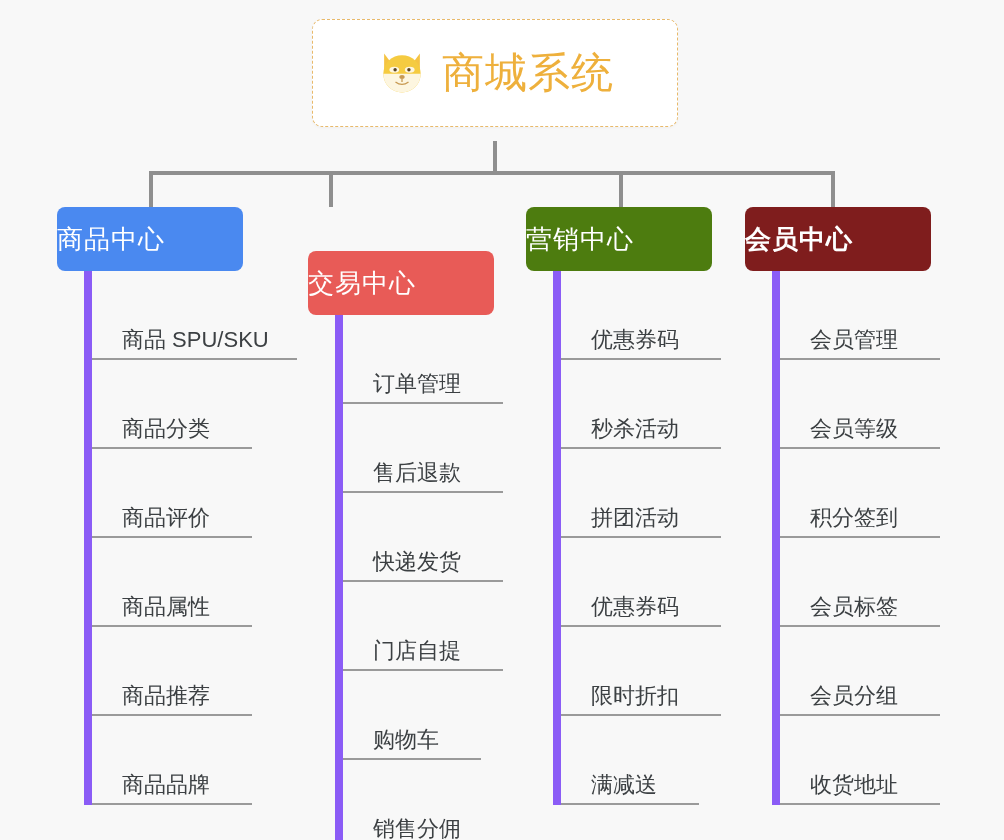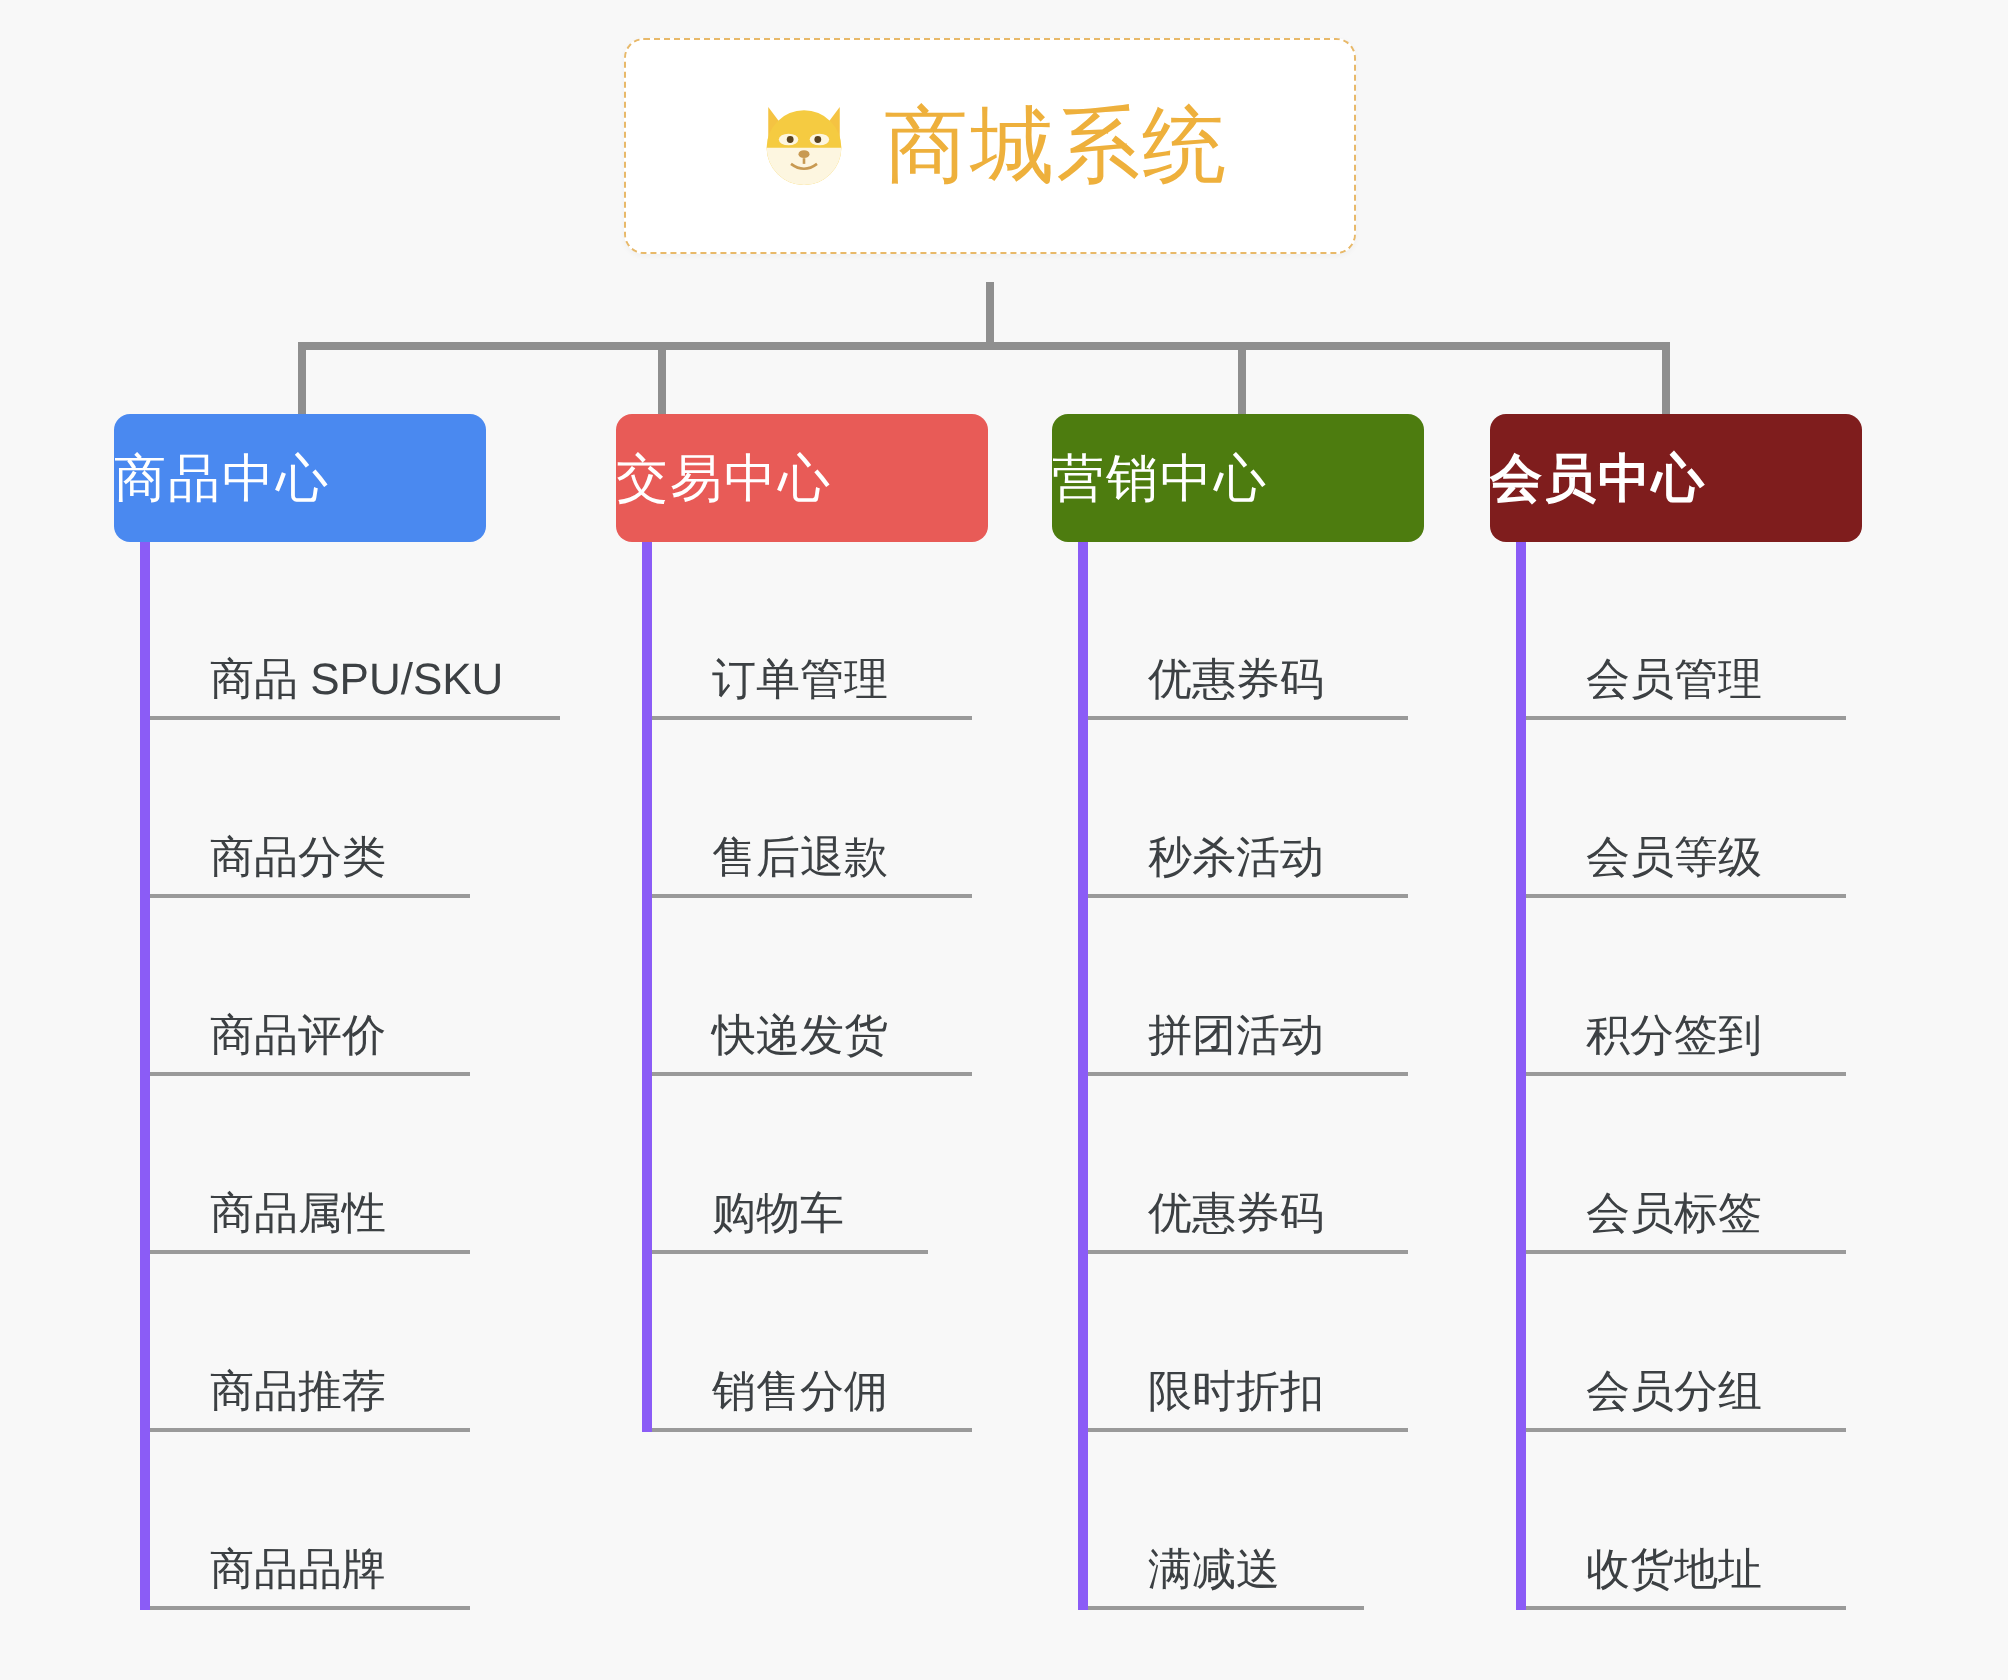--- a/index.html
+++ b/index.html
@@ -90,23 +90,23 @@
     justify-content: flex-start;
     color: #ffffff;
     font-size: 26px;
     letter-spacing: 1px;
     white-space: nowrap;
   }
 
   
   .leaf-list {
     position: relative;
-    margin-left: 13px;
+    margin-left: 27px;
     padding-left: 0;
-    border-left: 5px solid #8b5cf6;
+    border-left: 8px solid #8b5cf6;
   }
   .leaf-item {
     position: relative;
     height: 89px;
     display: flex;
     align-items: flex-end;
     padding-left: 30px;
     padding-bottom: 6px;
     border-bottom: 2px solid #9a9a9a;
   }
@@ -190,34 +190,38 @@
             <span class="leaf-label">商品推荐</span>
             <div class="leaf-rule" style="width: 160px;"></div>
           </div>
           <div class="leaf-item">
             <span class="leaf-label">商品品牌</span>
             <div class="leaf-rule" style="width: 160px;"></div>
           </div>
         </div>
       </div>
       <div class="column" style="left: 308px;">
-        <div class="cat-box" style="background: rgb(232, 91, 87);">
+        <div class="cat-box" style="background: rgb(232, 91, 87); margin-top: 44px;">
           <span>交易中心</span>
         </div>
         <div class="leaf-list">
           <div class="leaf-item">
             <span class="leaf-label">订单管理</span>
             <div class="leaf-rule" style="width: 160px;"></div>
           </div>
           <div class="leaf-item">
             <span class="leaf-label">售后退款</span>
             <div class="leaf-rule" style="width: 160px;"></div>
           </div>
           <div class="leaf-item">
             <span class="leaf-label">快递发货</span>
+            <div class="leaf-rule" style="width: 160px;"></div>
+          </div>
+          <div class="leaf-item">
+            <span class="leaf-label">门店自提</span>
             <div class="leaf-rule" style="width: 160px;"></div>
           </div>
           <div class="leaf-item">
             <span class="leaf-label">购物车</span>
             <div class="leaf-rule" style="width: 138px;"></div>
           </div>
           <div class="leaf-item">
             <span class="leaf-label">销售分佣</span>
             <div class="leaf-rule" style="width: 160px;"></div>
           </div>

